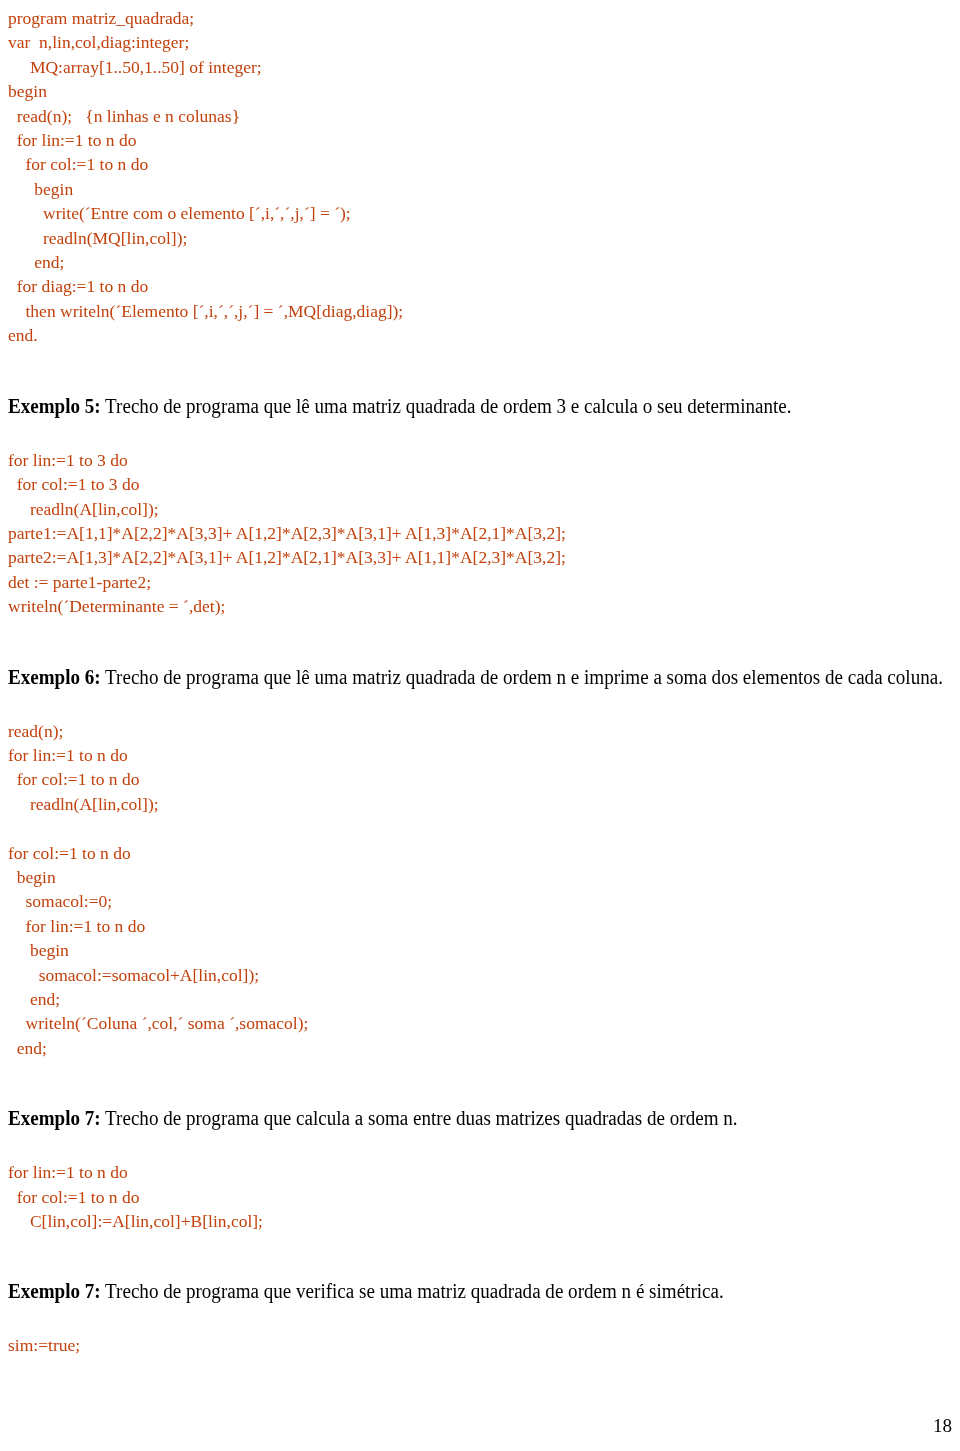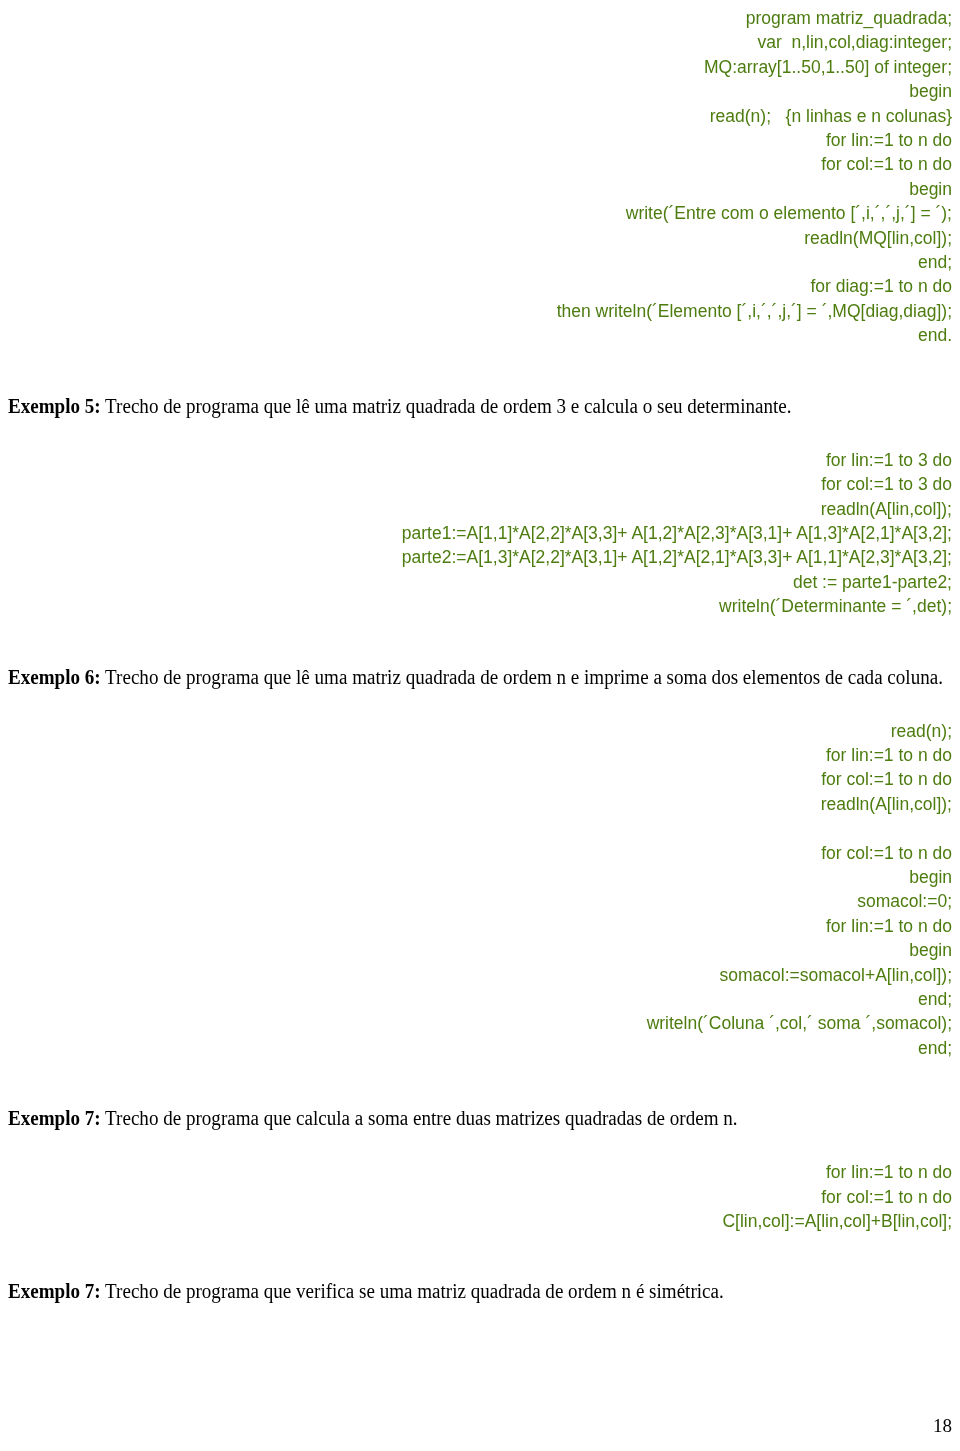--- a/index.html
+++ b/index.html
@@ -18,29 +18,28 @@
   .page {
     position: relative;
     width: 960px;
     height: 1451px;
     box-sizing: border-box;
     padding: 0;
     overflow: hidden;
   }
   
   .code {
-    font-family: Liberation Sans, sans-serif;
+    font-family: Liberation Serif, serif;
     font-size: 17.5px;
     line-height: 24.4px;
     white-space: pre;
-    color: #4d7c0f;
+    color: #c2410c;
     letter-spacing: 0px;
     margin: 0;
     padding: 0;
-    text-align: right;
   }
 
   
   .heading {
     font-family: "Liberation Serif", serif;
     font-size: 20.5px;
     line-height: 28px;
     color: #000000;
     margin: 0;
     text-align: justify;
@@ -147,17 +146,18 @@
      C[lin,col]:=A[lin,col]+B[lin,col];</pre>
 
     <div class="gap-lg"></div>
 
     <p class="heading nojust">
       <span class="lbl">Exemplo 7:</span><span> Trecho de programa que verifica se uma matriz quadrada de ordem n é simétrica.</span>
     </p>
 
     <div class="gap-md"></div>
 
+    <pre class="code block">sim:=true;</pre>
 
   </div>
 
   <div class="page-number">18</div>
 </div>
 
 </body></html>

